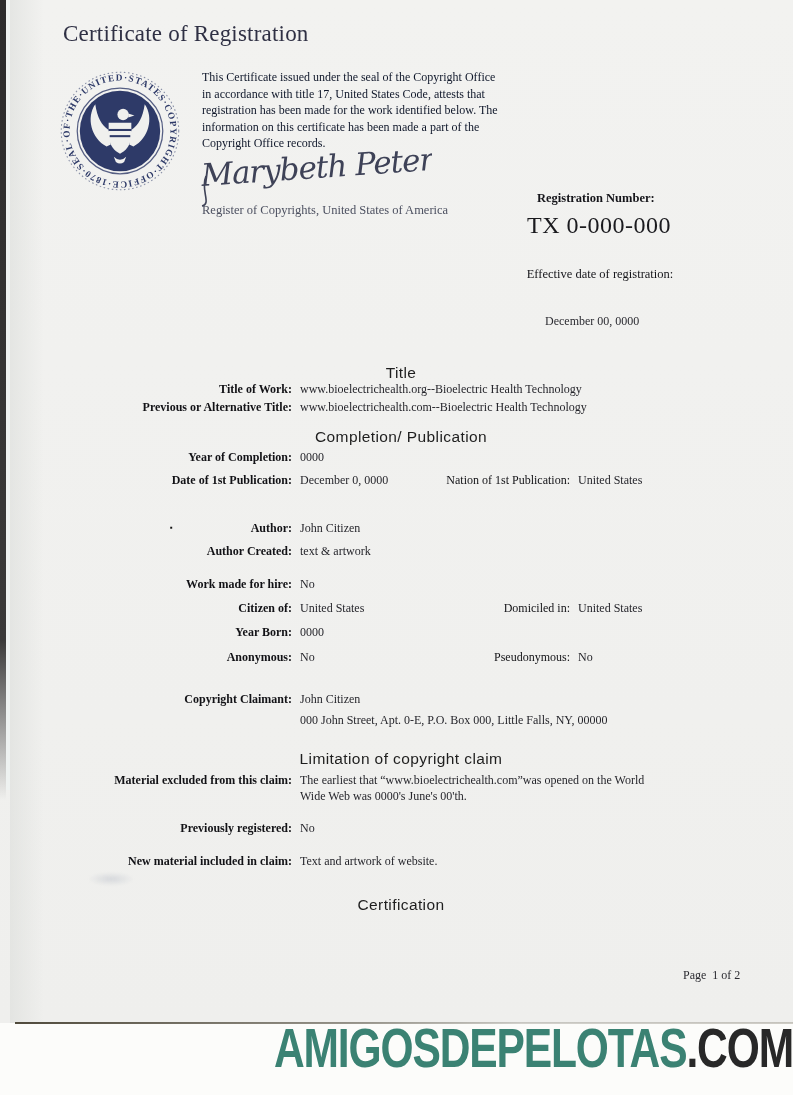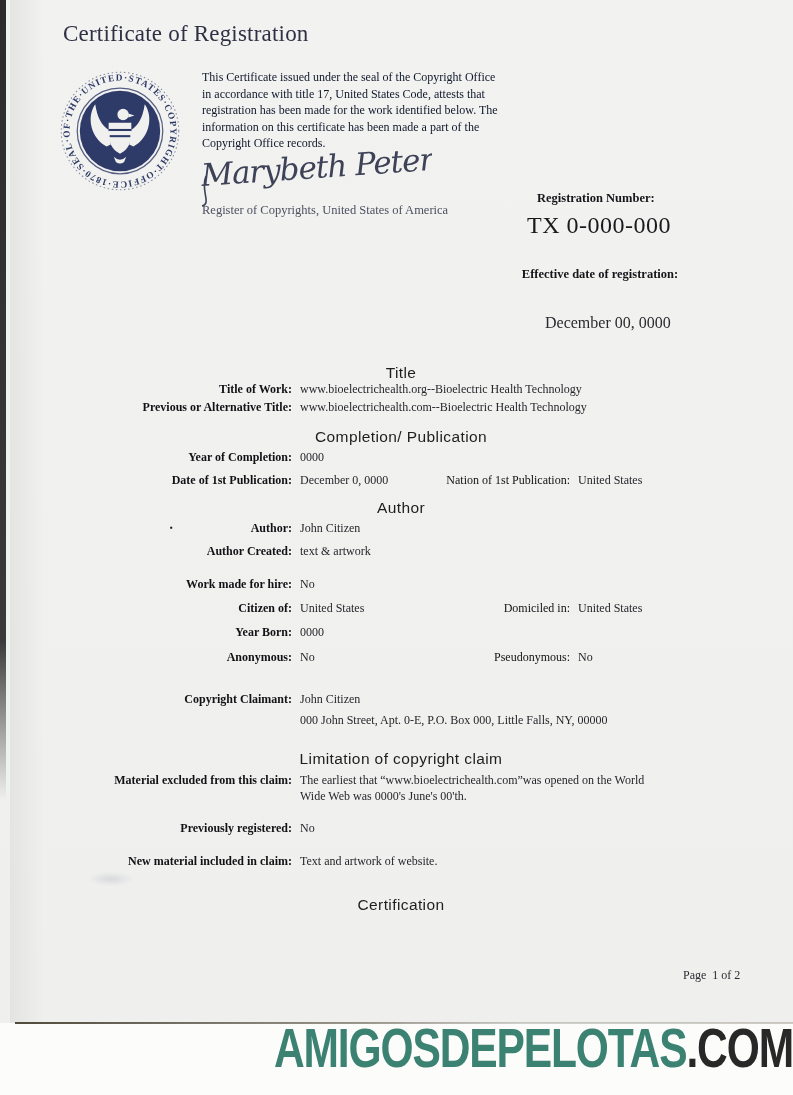--- a/index.html
+++ b/index.html
@@ -23,22 +23,22 @@
   .seal { position:absolute; left:53px; top:64px; }
 
   .intro { position:absolute; left:202px; top:69px; width:300px; font-size:12px; line-height:16.5px; color:#0f172a; }
 
   .signature { position:absolute; left:192px; top:146px; }
   .sig-title { position:absolute; left:202px; top:203px; font-size:12.5px; color:#4c5060; }
 
   .reg-label { position:absolute; left:537px; top:191px; font-size:12.5px; font-weight:bold; color:#15151a; }
   .reg-number { position:absolute; left:527px; top:212px; font-size:24px; color:#1a1a1e; letter-spacing:.5px; }
   .eff-label { position:absolute; left:480px; top:267px; width:240px; text-align:center;
-               font-size:12.5px; font-weight:bold; color:#15151a; line-height:15px; }
-  .eff-date { position:absolute; left:545px; top:314px; font-size:16px; color:#2a2a30; }
+               font-size:12.5px; font-weight:normal; color:#15151a; line-height:15px; }
+  .eff-date { position:absolute; left:545px; top:314px; font-size:12px; color:#2a2a30; }
 
   
   .section { position:absolute; left:92px; width:618px; display:flex; align-items:center;flex-direction:column; }
   .section-title { font-family:"Liberation Sans", sans-serif; font-size:15.5px; color:#1e1e1e;
                    letter-spacing:.4px; white-space:nowrap; }
   .section-rule { flex:1; height:3px; background:#171717; margin-left:14px; margin-top:3px; border-radius:2px; }
 
   
   .row { position:absolute; left:92px; width:618px; font-size:12px; color:#26262c; }
   .row .lbl { position:absolute; left:0; width:200px; text-align:right; font-weight:bold; color:#121216; }
@@ -126,24 +126,20 @@
     <span class="lbl">Year of Completion:</span>
     <span class="val">0000</span>
   </div>
   <div class="row" style="top:473px">
     <span class="lbl">Date of 1st Publication:</span>
     <span class="val">December 0, 0000</span>
     <span class="lbl2">Nation of 1st Publication:</span>
     <span class="val2">United States</span>
   </div>
 
-  <div class="section" style="top:499px">
-    <span class="section-title">Author</span>
-      <span class="section-rule"></span>
-  </div>
   <div class="row" style="top:521px">
     <span class="bullet">▪</span>
     <span class="lbl">Author:</span>
     <span class="val">John Citizen</span>
   </div>
   <div class="row" style="top:544px">
     <span class="lbl">Author Created:</span>
     <span class="val">text &amp; artwork</span>
   </div>
   <div class="row" style="top:577px">

